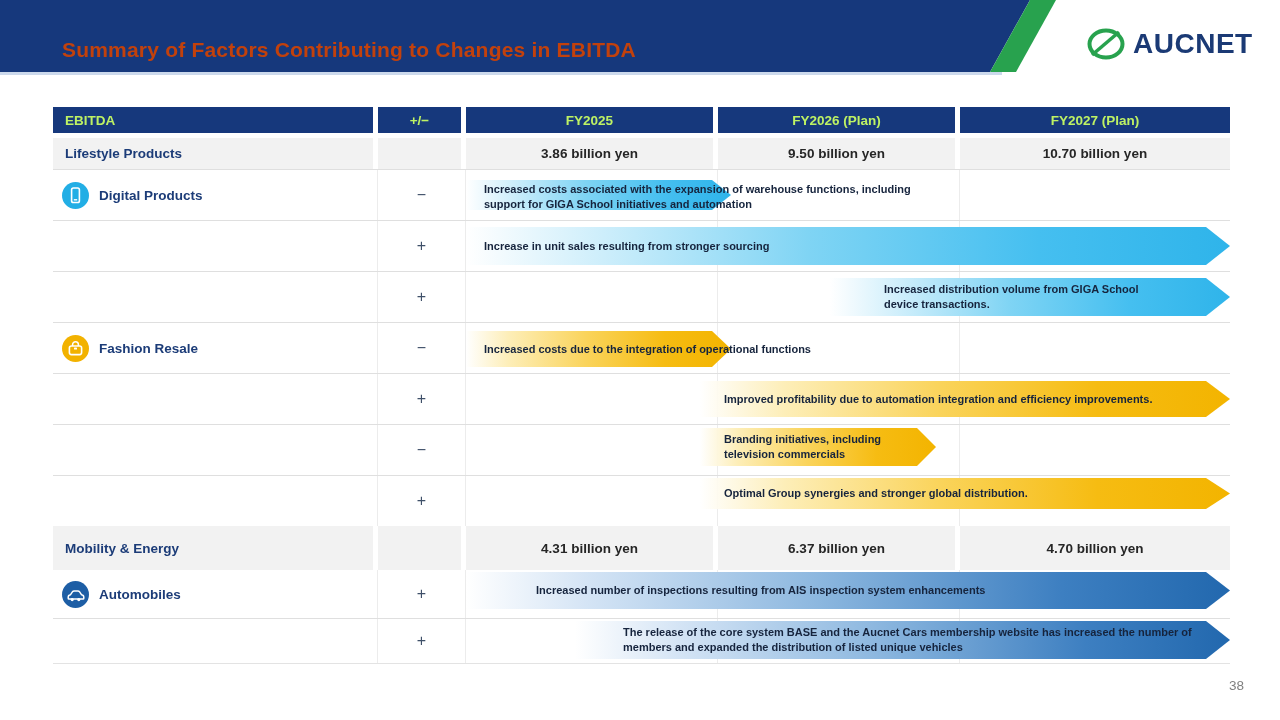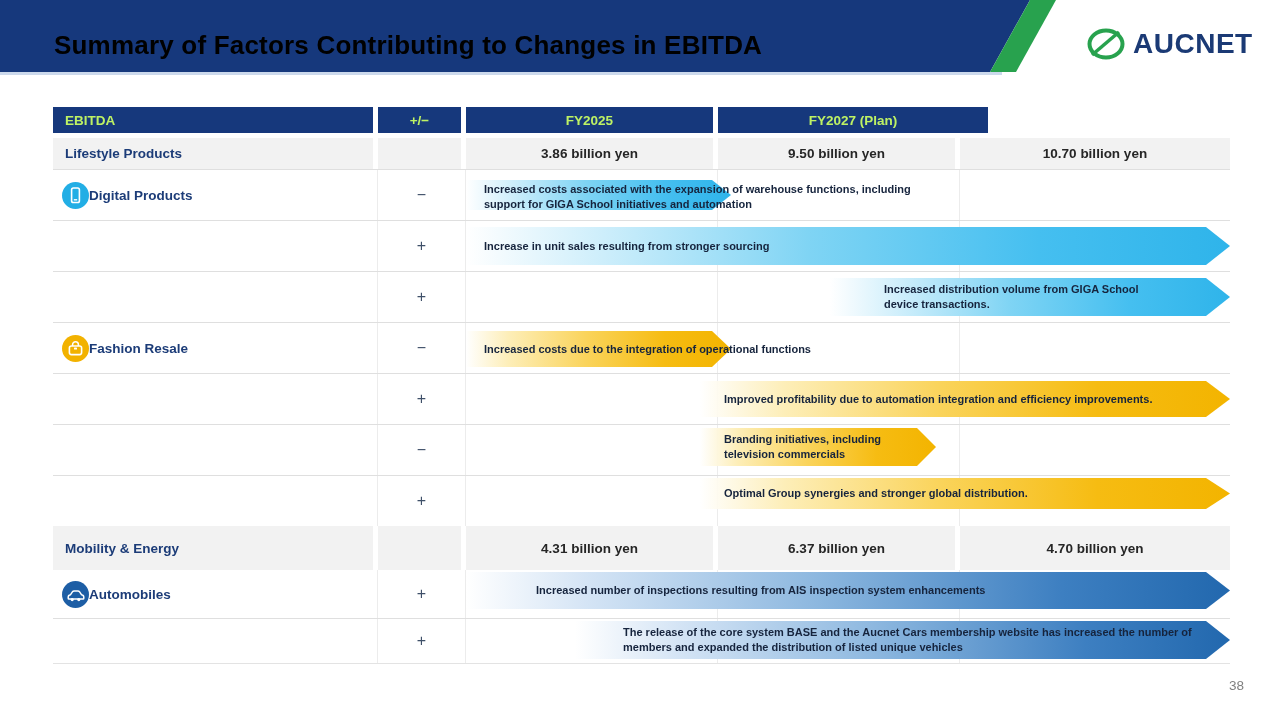--- a/index.html
+++ b/index.html
@@ -6,21 +6,21 @@
   body{width:1280px;height:720px;overflow:hidden;font-family:"Liberation Sans","DejaVu Sans",sans-serif;}
   .slide{position:relative;width:1280px;height:720px;background:#ffffff;}
 
   
   .topbar{position:absolute;left:0;top:0;width:1280px;height:78px;}
   .topbar-navy{position:absolute;left:0;top:0;width:1060px;height:72px;background:#16387c;
     clip-path:polygon(0 0,1030px 0,990px 100%,0 100%);}
   .topbar-underline{position:absolute;left:0;top:72px;width:1002px;height:3px;background:#ccd9ec;}
   .topbar-green{position:absolute;left:0;top:0;width:1060px;height:72px;background:#28a24e;
     clip-path:polygon(1030px 0,1056px 0,1016px 100%,990px 100%);}
-  .slide-title{position:absolute;left:50px;top:26px;margin:4px;color:#000000;font-size:26px;font-weight:700;letter-spacing:.2px;}
+  .slide-title{position:absolute;left:50px;top:26px;margin:12px;color:#c2410c;font-size:21px;font-weight:700;letter-spacing:.2px;}
   .logo{position:absolute;left:1086px;top:27px;display:flex;align-items:center;gap:7px;}
   .logo-text{color:#1b3a75;font-size:28px;font-weight:800;letter-spacing:.5px;line-height:1;}
 
   
   .tbl{position:absolute;left:53px;top:107px;width:1177px;}
   .trow{display:flex;box-sizing:border-box;}
   .c1{width:325px;} .c2{width:88px;} .c3{width:252px;} .c4{width:242px;} .c5{width:270px;}
   .cell{box-sizing:border-box;display:flex;align-items:center;}
 
   .hrow .cell{background:#16387c;color:#bef264;font-size:13.5px;font-weight:700;height:26px;
@@ -35,21 +35,21 @@
   .grayrow2{height:44px;}
   .seg-label{color:#1c3c78;font-size:13.5px;font-weight:700;padding-left:12px;}
   .val{justify-content:center;color:#262626;font-size:13.5px;font-weight:700;}
 
   .brow{border-top:1px solid #dfdfdf;}
   .brow .cell{border-right:1px solid #ececec;}
   .brow .cell:last-child{border-right:none;}
   .r51{height:51px;} .r48{height:48px;} .r46{height:46px;}
   .bottomline{border-bottom:1px solid #e3e3e3;}
 
-  .cat{display:flex;align-items:center;gap:0;padding-left:9px;}
+  .cat{display:flex;align-items:center;gap:10px;padding-left:9px;}
   .cat-label{color:#1c3c78;font-size:13.5px;font-weight:700;}
   .icon-circle{width:27px;height:27px;border-radius:50%;display:flex;align-items:center;justify-content:center;flex:0 0 auto;}
   .ic-digital{background:#22aee5;} .ic-fashion{background:#f2b200;} .ic-auto{background:#1d5ea5;}
   .sign{justify-content:center;color:#3f5069;font-size:16px;font-weight:400;}
 
   
   .anno{position:absolute;pointer-events:none;}
   .arrow{position:absolute;left:0;top:0;height:100%;
     clip-path:polygon(0 0,calc(100% - 24px) 0,100% 50%,calc(100% - 24px) 100%,0 100%);}
   .arrow.small{clip-path:polygon(0 0,calc(100% - 19px) 0,100% 50%,calc(100% - 19px) 100%,0 100%);}
@@ -81,20 +81,21 @@
       <span class="logo-text">AUCNET</span>
     </div>
   </div>
 
   <div class="tbl">
 
     <div class="trow hrow">
       <div class="cell c1">EBITDA</div>
       <div class="cell c2">+/−</div>
       <div class="cell c3">FY2025</div>
+      <div class="cell c4">FY2026 (Plan)</div>
       <div class="cell c5">FY2027 (Plan)</div>
     </div>
     <div class="spacer"></div>
 
     <div class="trow grayrow">
       <div class="cell c1 seg-label">Lifestyle Products</div>
       <div class="cell c2"></div>
       <div class="cell c3 val">3.86 billion yen</div>
       <div class="cell c4 val">9.50 billion yen</div>
       <div class="cell c5 val">10.70 billion yen</div>

